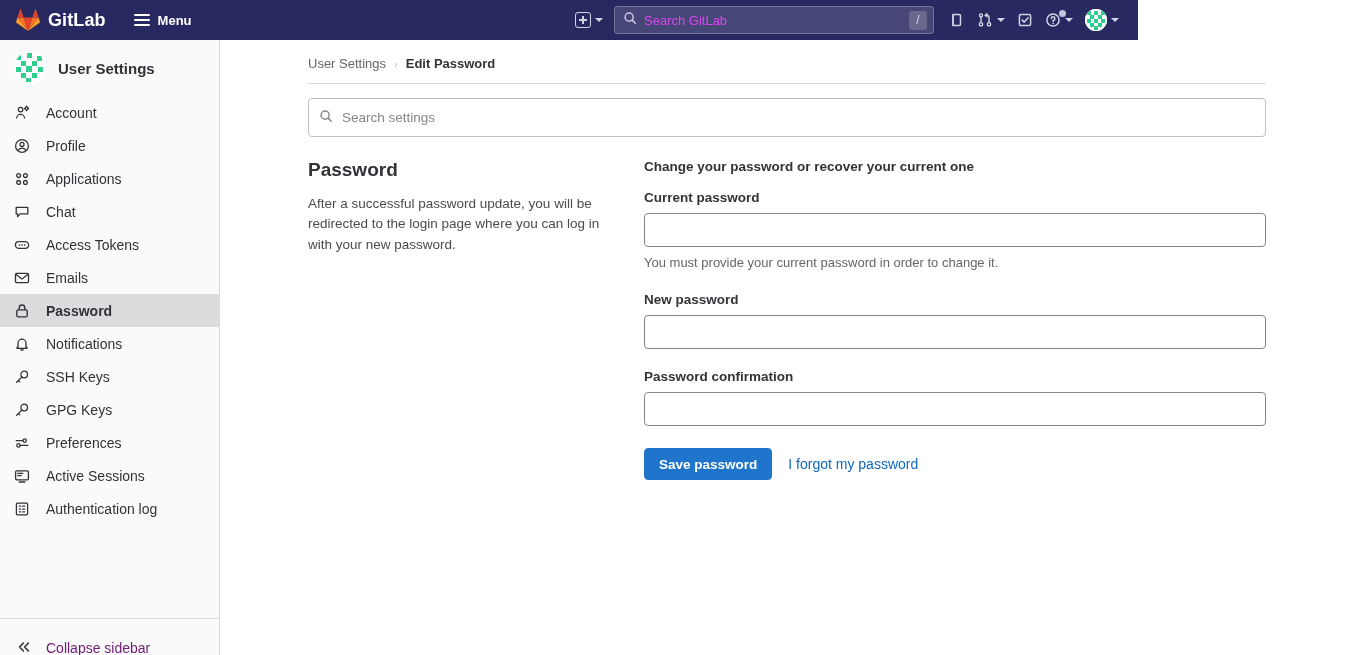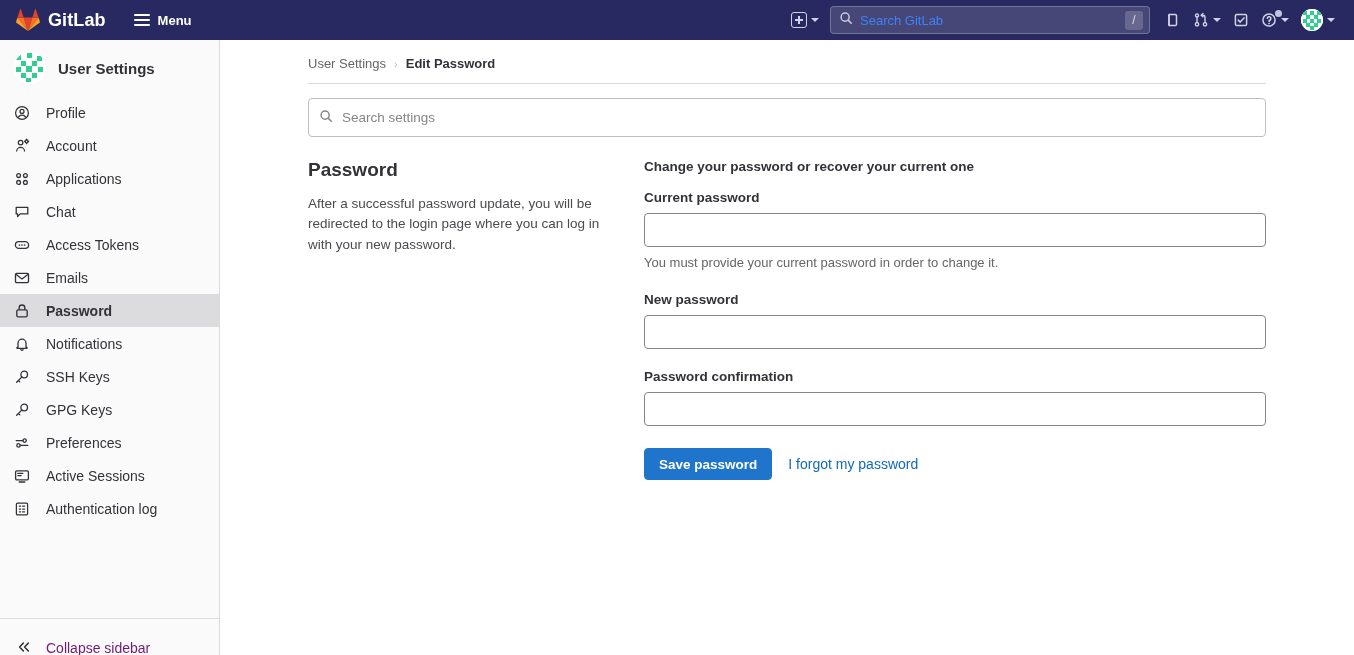--- a/index.html
+++ b/index.html
@@ -8,21 +8,21 @@
     width: 1354px; height: 655px;
     overflow: hidden;
     background: #fff;
     font-family: "Liberation Sans", sans-serif;
     -webkit-font-smoothing: antialiased;
   }
 
   
   .navbar {
     position: absolute; top: 0; left: 0;
-    width: 1354px; height: 40px;
+    width: 1138px; height: 40px;
     background: #292961;
     display: flex; align-items: center;
     z-index: 20;
   }
   .nav-left { display: flex; align-items: center; padding-left: 16px; }
   .brand { display: flex; align-items: center; gap: 8px; text-decoration: none; }
   .brand-logo { width: 24px; height: 24px; display: block; }
   .brand-name {
     color: #fff; font-size: 18px; font-weight: 600; letter-spacing: .1px;
   }
@@ -62,21 +62,21 @@
   
   .nav-search {
     width: 320px; height: 28px; margin: 0 8px 0 4px;
     background: rgba(255,255,255,.14);
     border: 1px solid rgba(255,255,255,.24);
     border-radius: 4px;
     display: flex; align-items: center; padding: 0 6px 0 8px;
     position: relative; cursor: text;
   }
   .nav-search .ph {
-    color: #3b82f6; font-size: 13px; margin-left: 7px; flex: 1;
+    color: #d946ef; font-size: 13px; margin-left: 7px; flex: 1;
     white-space: nowrap; overflow: hidden;
   }
   .slash-key {
     width: 18px; height: 19px; border-radius: 3px;
     background: rgba(255,255,255,.18);
     color: #dcdcf0; font-size: 12px;
     display: flex; align-items: center; justify-content: center;
   }
   .help-dot {
     position: absolute; width: 7px; height: 7px; border-radius: 50%;
@@ -332,38 +332,38 @@
       </svg>
     </span>
     <span class="ctx-title">User Settings</span>
   </div>
 
   <div class="sb-list">
 
     <a class="sb-item">
       <span class="sb-ico">
         <svg width="16" height="16" viewBox="0 0 16 16" fill="none" stroke="#333238" stroke-width="1.25">
-          <circle cx="8" cy="8" r="6.4"></circle>
-            <circle cx="8" cy="6.4" r="2"></circle>
-          <path d="M4.3 12.6a4 4 0 0 1 7.4 0"></path>
-        </svg>
-      </span>
-      <span class="sb-label">Profile</span>
-    </a>
-
-    <a class="sb-item">
-      <span class="sb-ico">
-        <svg width="16" height="16" viewBox="0 0 16 16" fill="none" stroke="#333238" stroke-width="1.25">
           <circle cx="6.6" cy="4.6" r="2.3"></circle>
           <path d="M2.6 13.4a4 4 0 0 1 8 0"></path>
           <circle cx="12.6" cy="3.4" r="1.5"></circle>
           <path d="M12.6 1.1v.8M12.6 4.9v.8M10.6 3.4h.8M13.8 3.4h.8" stroke-linecap="round"></path>
         </svg>
       </span>
       <span class="sb-label">Account</span>
+    </a>
+
+    <a class="sb-item">
+      <span class="sb-ico">
+        <svg width="16" height="16" viewBox="0 0 16 16" fill="none" stroke="#333238" stroke-width="1.25">
+          <circle cx="8" cy="8" r="6.4"></circle>
+            <circle cx="8" cy="6.4" r="2"></circle>
+          <path d="M4.3 12.6a4 4 0 0 1 7.4 0"></path>
+        </svg>
+      </span>
+      <span class="sb-label">Profile</span>
     </a>
 
     <a class="sb-item">
       <span class="sb-ico">
         <svg width="16" height="16" viewBox="0 0 16 16" fill="none" stroke="#333238" stroke-width="1.3">
           <circle cx="4.6" cy="4.6" r="1.9"></circle>
             <circle cx="11.4" cy="4.6" r="1.9"></circle>
           <circle cx="4.6" cy="11.4" r="1.9"></circle>
             <circle cx="11.4" cy="11.4" r="1.9"></circle>
         </svg>

